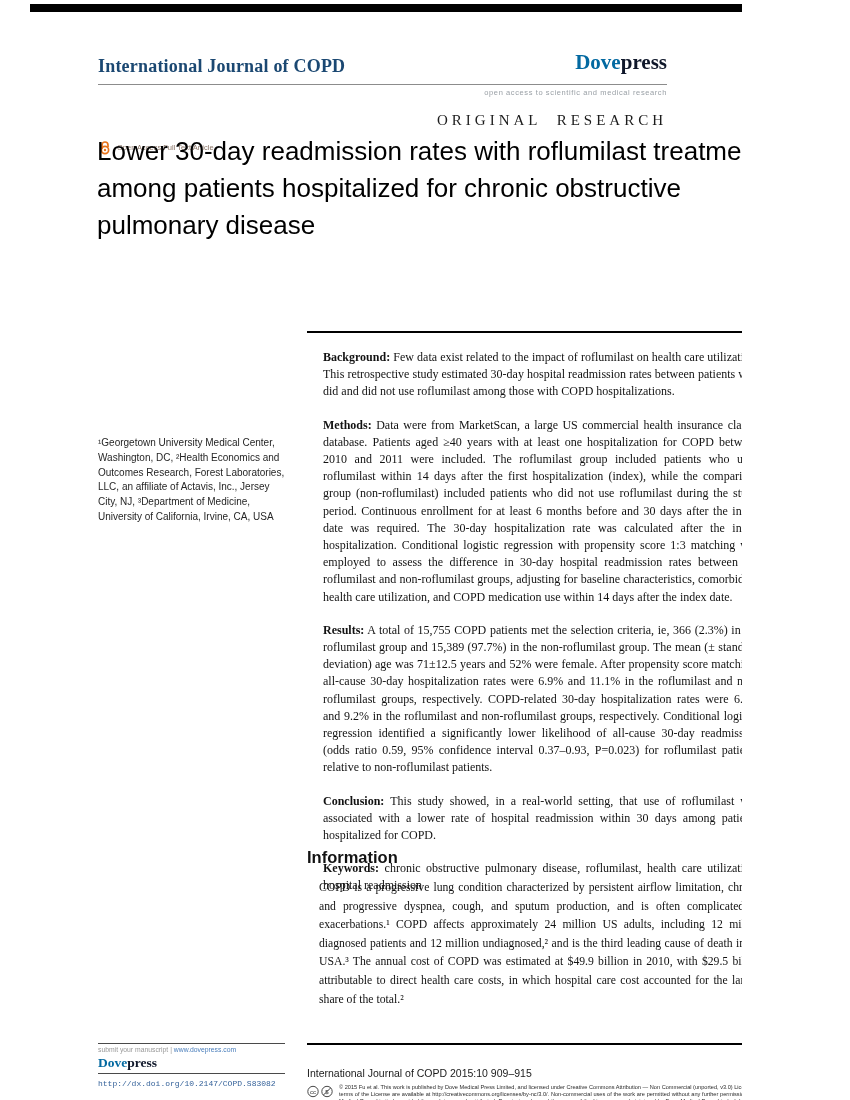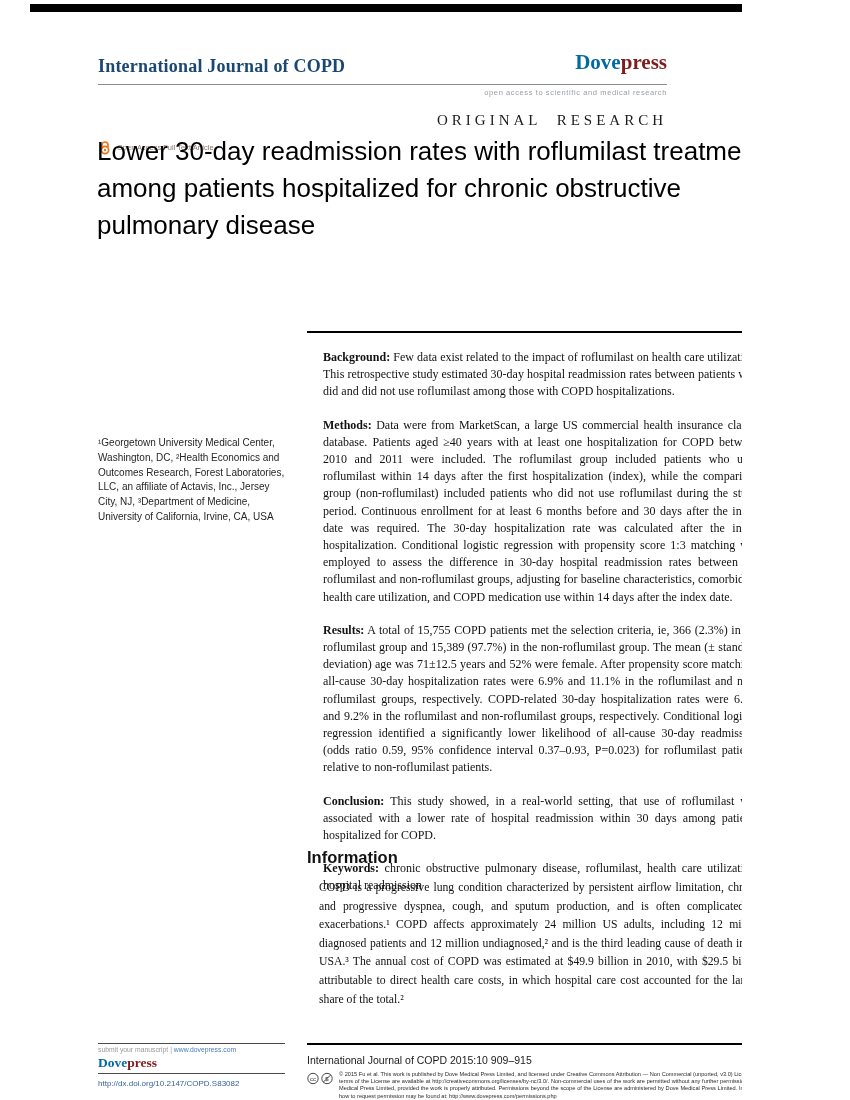--- a/index.html
+++ b/index.html
@@ -2,21 +2,21 @@
 <html><head>
 <meta charset="utf-8">
 <style>
   html,body{margin:0;padding:0;}
   body{width:850px;height:1100px;background:#ffffff;font-family:"Liberation Serif",serif;}
   .page{position:relative;width:742px;height:1100px;background:#fff;overflow:hidden;}
   .topbar{position:absolute;top:4px;left:30px;right:0;height:8px;background:#000;}
   .journal-name{position:absolute;top:56px;left:98px;font-family:"Liberation Serif",serif;font-weight:bold;font-size:18px;color:#1b4872;letter-spacing:0.2px;}
   .brand{position:absolute;top:50px;right:75px;font-family:"Liberation Serif",serif;font-weight:bold;font-size:21px;}
   .dove{color:#0369a1;}
-  .press{color:#7f1d1d;}
+  .press{color:#0f172a;}
   .header-rule{position:absolute;top:84px;left:98px;right:75px;height:1px;background:#8c8c8c;}
   .tagline{position:absolute;top:88px;right:75px;font-family:"Liberation Sans",sans-serif;font-size:7.5px;color:#9aa0a6;letter-spacing:0.6px;}
   .oa-row{position:absolute;top:107px;left:98px;display:flex;align-items:center;gap:5px;margin-top:33px;}
   .oa-text{font-family:"Liberation Sans",sans-serif;font-size:7.5px;color:#8a7466;}
   .article-type{position:absolute;top:112px;right:75px;font-family:Liberation Serif, serif;font-size:15px;color:#1c1c1c;letter-spacing:4px;word-spacing:8px;text-align:right;}
   .article-title{position:absolute;top:133px;left:97px;width:695px;font-family:"Liberation Sans",sans-serif;font-weight:400;font-size:26px;line-height:37px;color:#000000;margin:0;}
   .authors{position:absolute;top:339px;left:98px;font-family:"Liberation Sans",sans-serif;font-size:14.5px;line-height:22px;color:#1a1a1a;}
   .authors sup{font-size:9px;}
   .affiliations{position:absolute;top:436px;left:98px;width:192px;font-family:"Liberation Sans",sans-serif;font-size:10px;line-height:14.8px;color:#262626;}
   .correspondence{position:absolute;top:940px;left:98px;font-family:"Liberation Sans",sans-serif;font-size:10.3px;line-height:15px;color:#262626;white-space:nowrap;}
@@ -25,24 +25,24 @@
   .abstract p{margin:16px;font-size:12px;line-height:17.2px;text-align:justify;color:#121212;}
   .abstract b{font-weight:bold;}
   .introduction{position:absolute;top:848px;left:307px;width:468px;}
   .introduction h2{margin:0 0 9px 0;font-family:"Liberation Sans",sans-serif;font-size:16.5px;font-weight:bold;color:#121212;}
   .introduction p{margin:12px;font-size:11.7px;line-height:18.6px;text-align:justify;color:#121212;}
   .footer-left{position:absolute;top:1043px;left:98px;width:187px;font-family:"Liberation Sans",sans-serif;}
   .fl-rule{height:1px;background:#4a4a4a;}
   .fl-submit{font-size:6.8px;color:#999;padding:1.5px 0;}
   .fl-submit .url{color:#4a7ebb;}
   .fl-dove{font-family:"Liberation Serif",serif;font-weight:bold;font-size:13.5px;padding:1px 0 2px 0;}
-  .fl-doi{font-size:8px;color:#35629a;margin-top:5px;}
+  .fl-doi{font-size:8px;color:#35629a;margin-top:5px;font-family:Liberation Mono, monospace;}
   .footer-right{position:absolute;top:1043px;left:307px;width:468px;font-family:"Liberation Sans",sans-serif;}
   .fr-rule{height:2px;background:#000;}
-  .fr-row{display:flex;justify-content:space-between;align-items:baseline;padding:6px 0 2px 0;}
+  .fr-row{display:flex;justify-content:space-between;align-items:baseline;padding:19px 0 2px 0;}
   .fr-citation{font-size:10.5px;color:#1a1a1a;}
   .fr-page{font-size:14.5px;font-weight:bold;color:#000;}
   .fr-license{display:flex;gap:5px;align-items:flex-start;margin-top:2px;}
   .cc-badge{flex:0 0 auto;margin-top:1px;}
   .license-text{font-size:5.6px;line-height:7.2px;color:#2a2a2a;text-align:justify;}
 </style>
 </head>
 <body>
 
 <div class="page">

